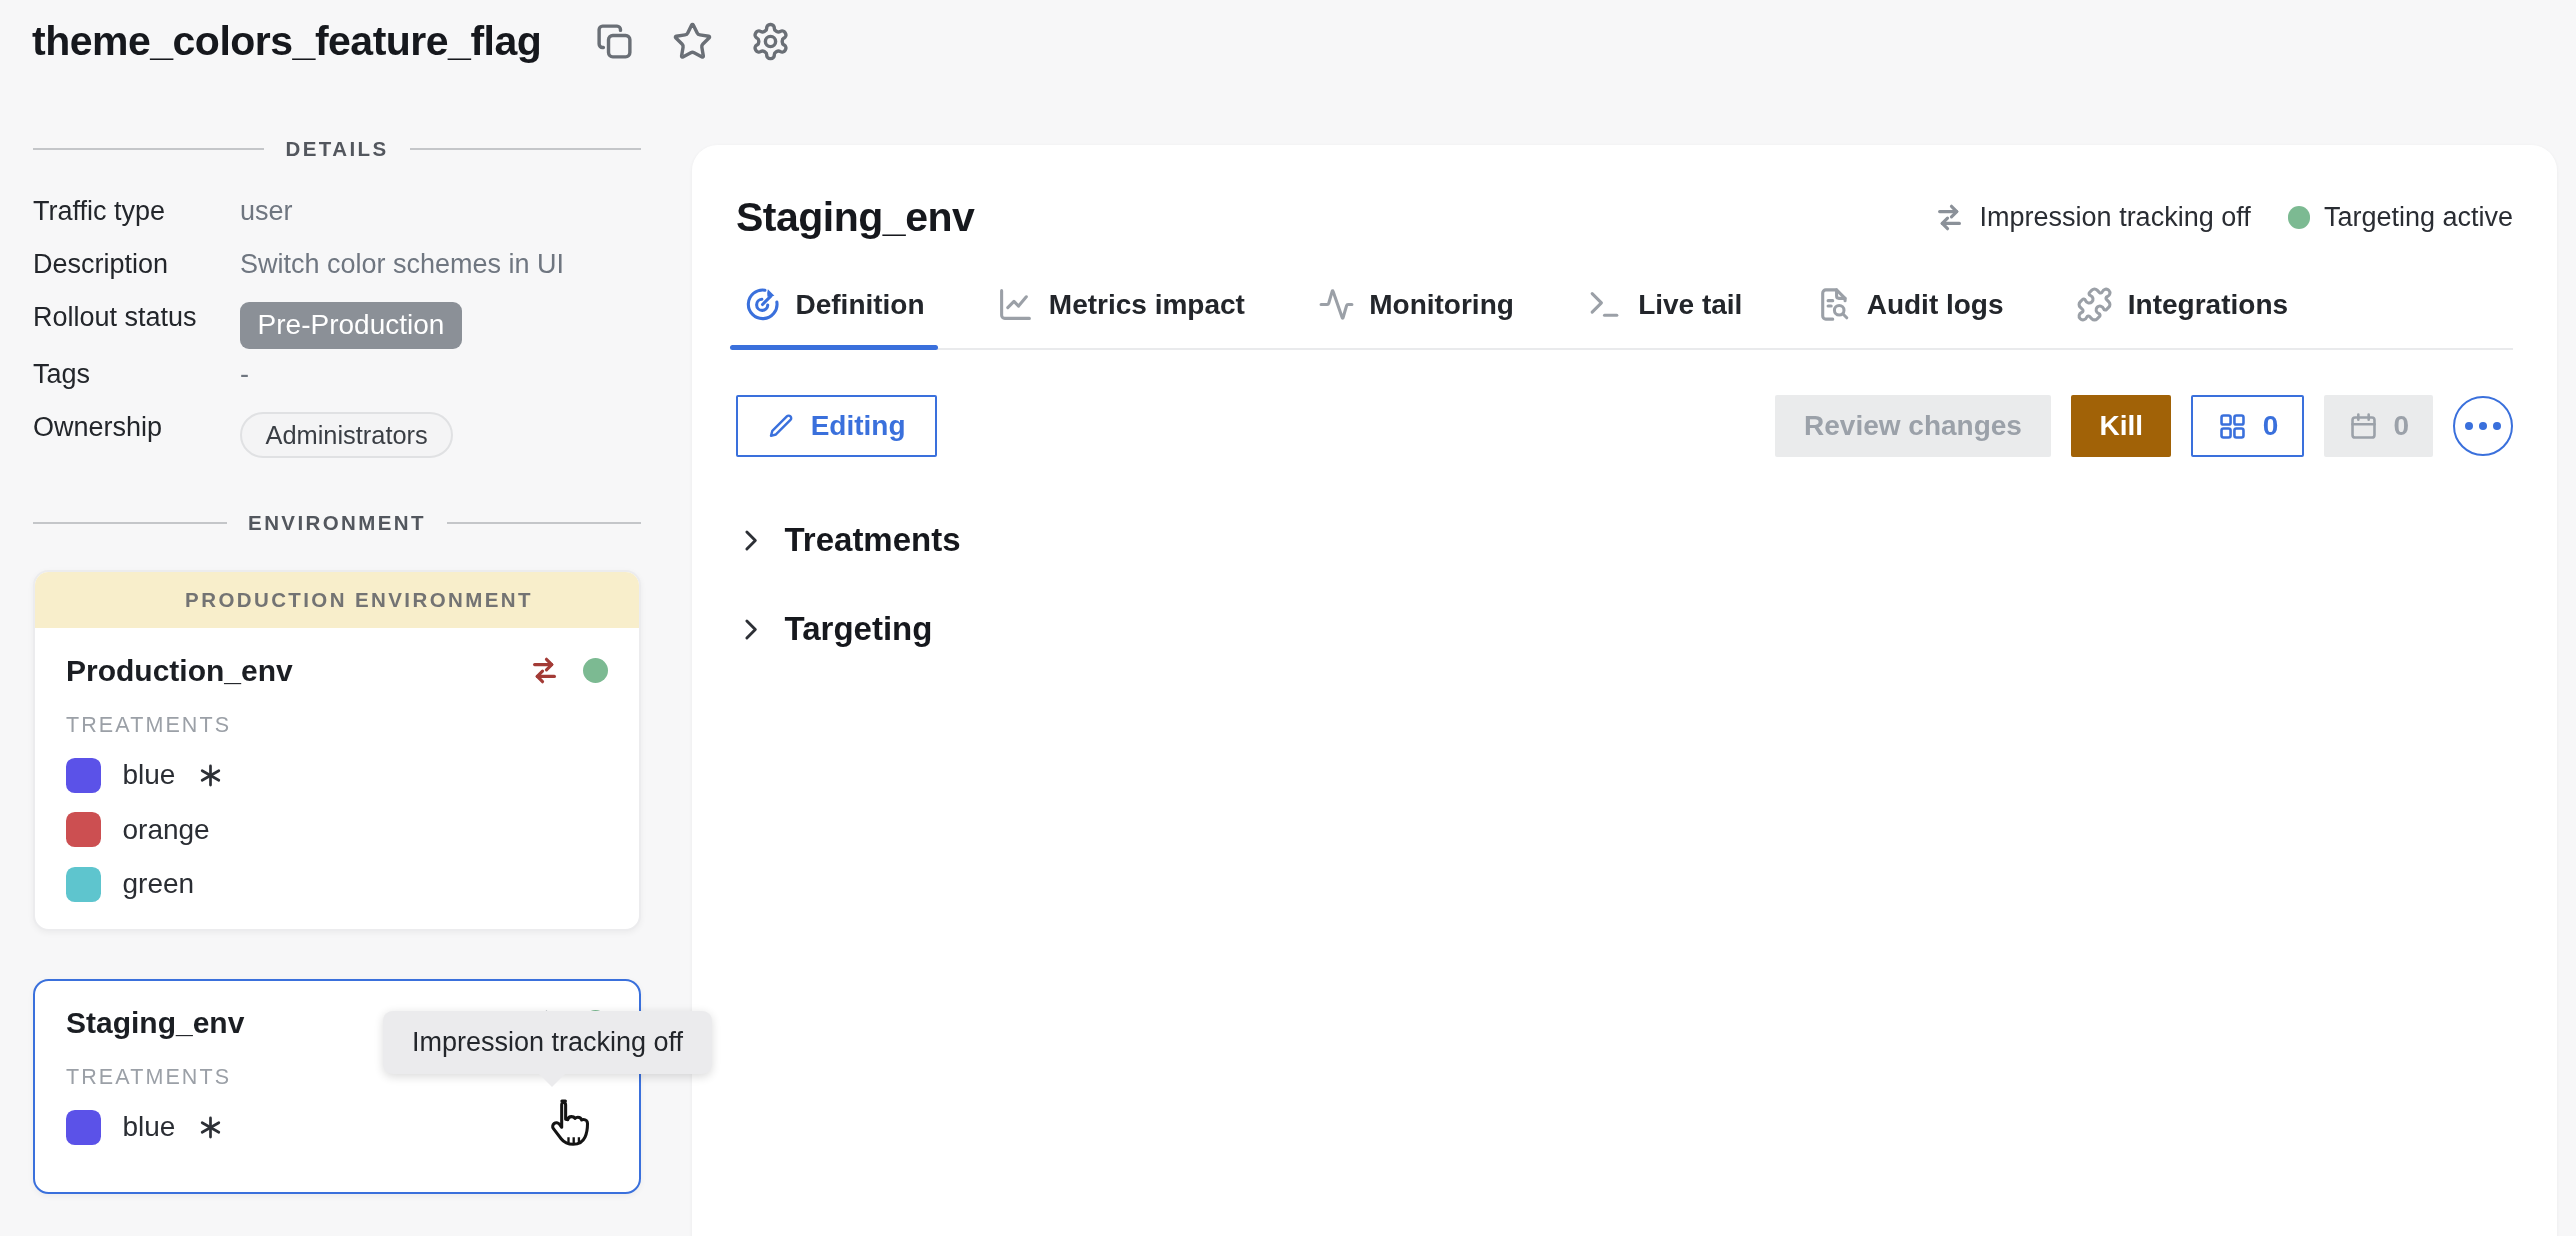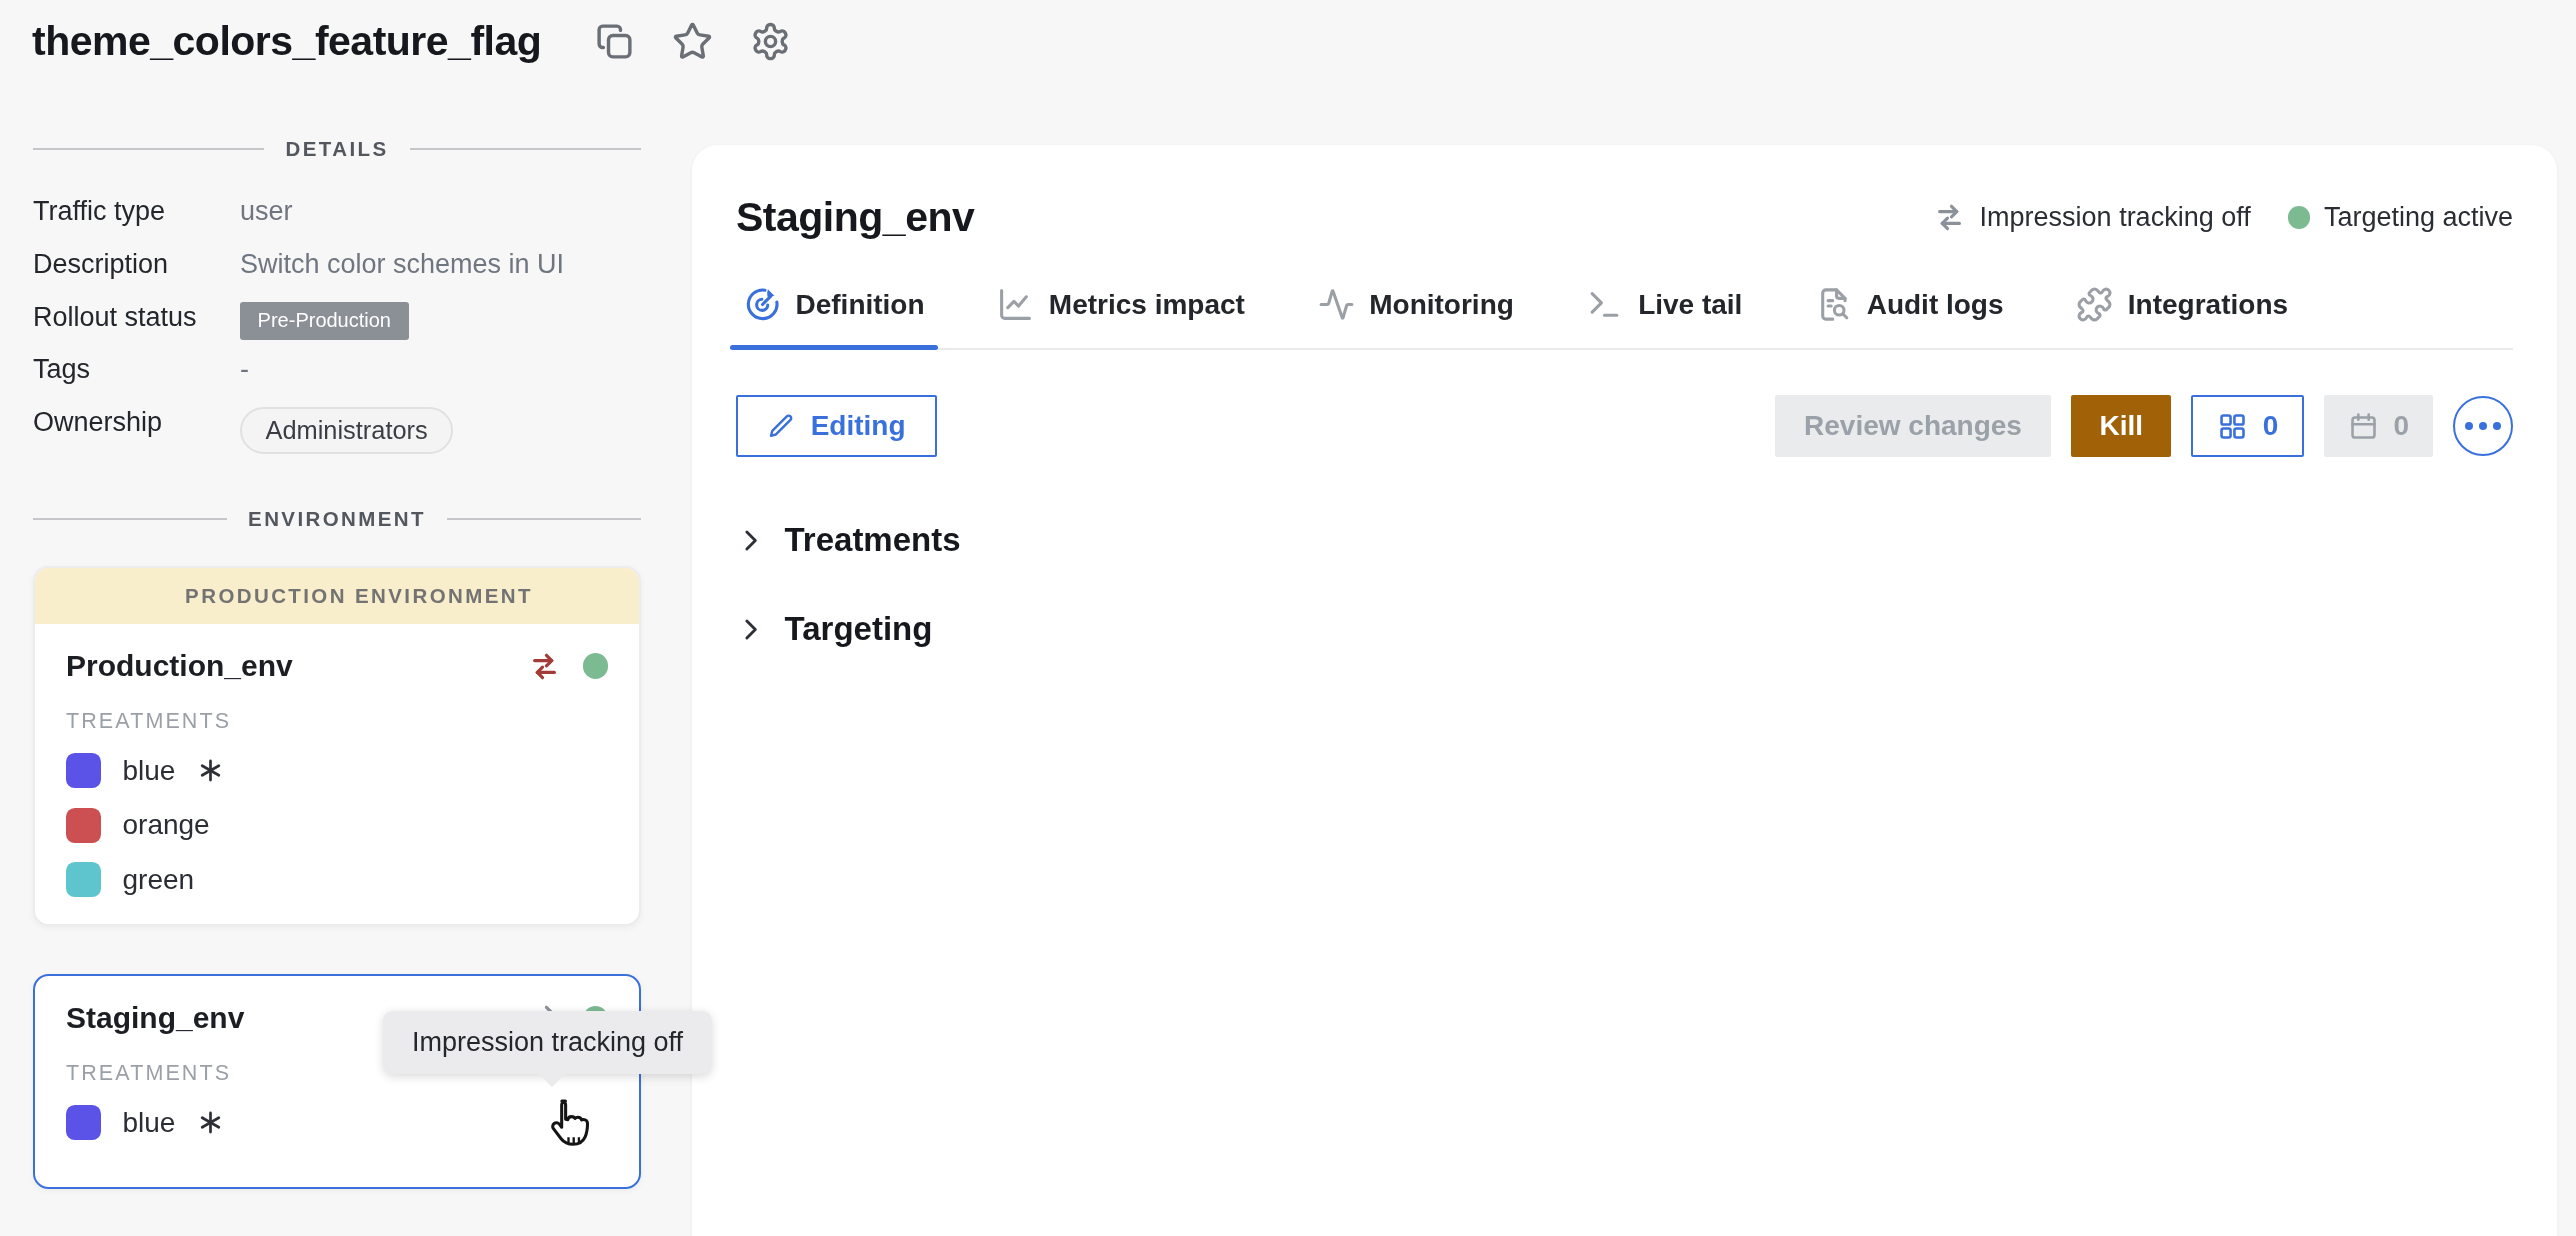--- a/index.html
+++ b/index.html
@@ -24,22 +24,22 @@
 
   
   .sidebar{position:absolute;left:33px;top:137px;width:608px;}
   .sec-head{display:flex;align-items:center;gap:21.5px;margin-bottom:35px;}
   .sec-head .rule{flex:1;height:2px;background:#c4c6c9;}
   .sec-head .t{font-size:20.5px;font-weight:700;letter-spacing:2.4px;color:#53575e;}
 
   .drow{display:flex;min-height:43px;margin-bottom:9.8px;}
   .drow .lbl{width:207px;font-size:27px;color:#23262b;flex:none;}
   .drow .val{font-size:27px;color:var(--mut);}
-  .badge{display:inline-block;background:var(--badge);color:#fff;font-size:20px;
-         padding:7.8px 17.6px;border-radius:3px;}
+  .badge{display:inline-block;background:var(--badge);color:#fff;font-size:28px;
+         padding:7.8px 17.6px;border-radius:9px;}
   .pill{display:inline-block;background:#f4f4f5;border:2px solid #e0e1e3;color:#3a3e44;
         font-size:25.4px;padding:6.8px 23.5px;border-radius:976px;cursor:pointer;}
 
   .env-head{margin-top:53px;}
 
   .envcard{background:#fff;border:2px solid #ececee;border-radius:15.6px;
            box-shadow:0 2px 5.9px rgba(20,22,26,.05);overflow:hidden;}
   .envcard.selected{border-color:var(--accent);}
   .envbanner{height:56px;background:var(--banner-bg);display:flex;align-items:center;justify-content:center;}
   .envbanner span{font-size:20.5px;font-weight:700;letter-spacing:2.4px;color:var(--banner-tx);}

